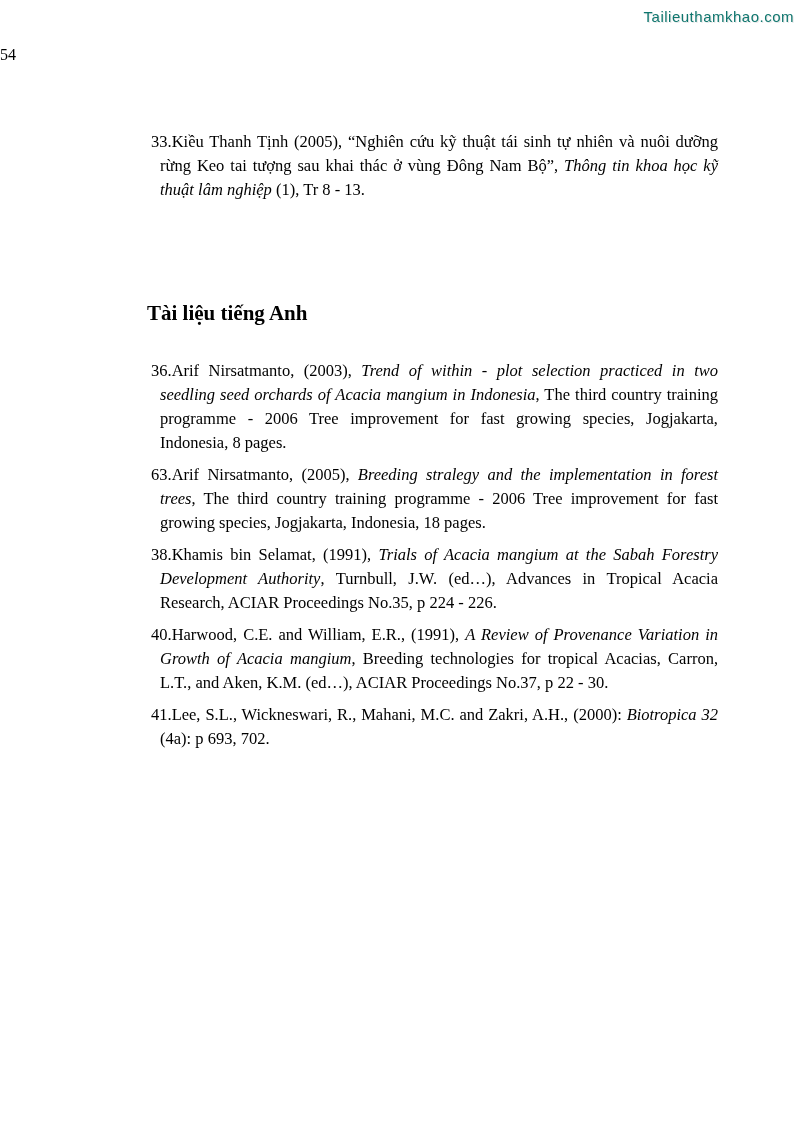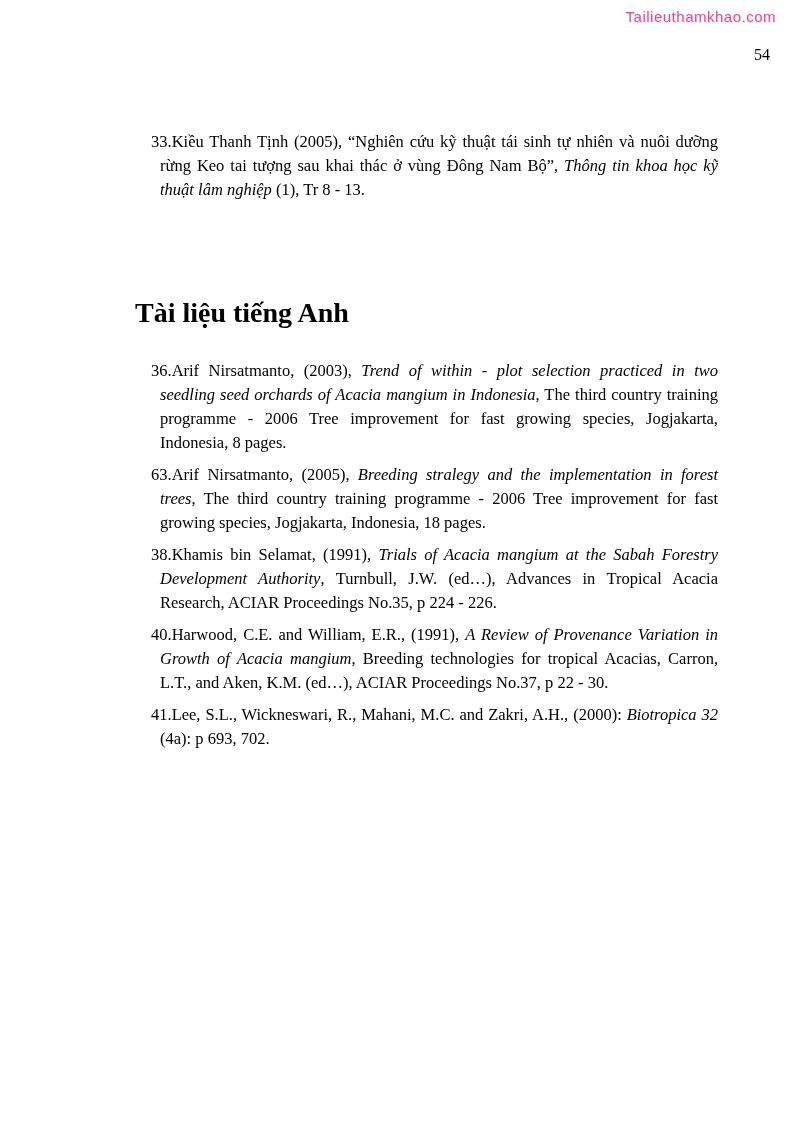--- a/index.html
+++ b/index.html
@@ -8,55 +8,55 @@
     height: 1123px;
     background: #ffffff;
     position: relative;
     font-family: "Liberation Serif", "DejaVu Serif", serif;
     color: #000000;
     overflow: hidden;
   }
   .watermark {
     position: absolute;
     top: 8px;
-    right: 18px;
+    right: 0;
     font-family: "Liberation Sans", "DejaVu Sans", sans-serif;
     font-size: 15px;
-    color: #ec4899;
+    color: #0f766e;
     letter-spacing: 0.5px;
     text-shadow: 1px 1px 0 #e8e8e8;
   }
   .page-number {
     position: absolute;
     top: 46px;
     left: 0;
     width: 770px;
-    text-align: right;
+    text-align: left;
     font-size: 16px;
   }
   .content {
     position: absolute;
     left: 135px;
     top: 130px;
     width: 583px;
   }
   .ref {
     font-size: 16.5px;
     line-height: 24px;
     text-align: justify;
     padding-left: 9px;
     text-indent: -9px;
     margin: 0 0 8px 16px;
   }
   .ref .it { font-style: italic; }
   .section-heading {
-    font-size: 28px;
+    font-size: 21px;
     font-weight: bold;
     line-height: 28px;
-    margin: 97px 0 32px 0;
+    margin: 97px 0 32px 12px;
   }
 </style>
 </head>
 <body>
 
 <div class="watermark">Tailieuthamkhao.com</div>
 
 <div class="page-number">54</div>
 
 <div class="content">

